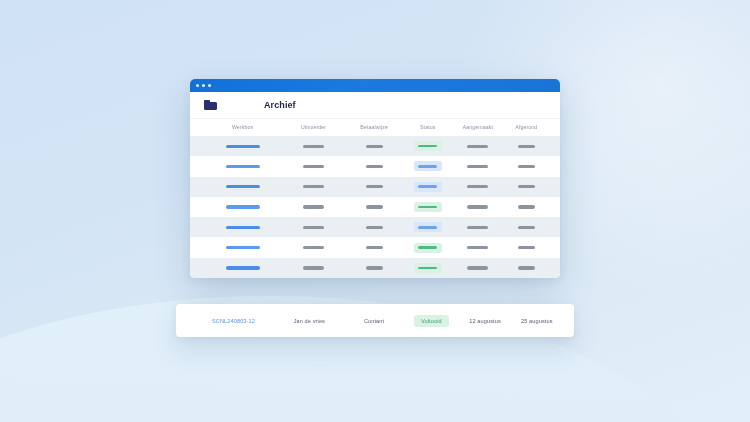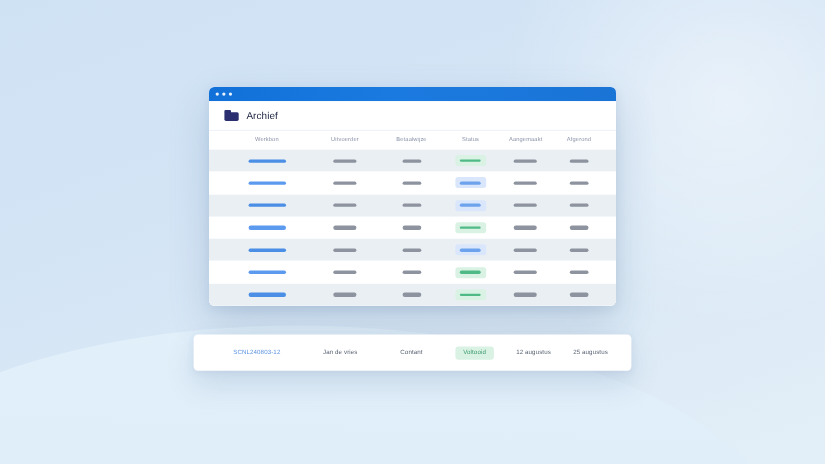--- a/index.html
+++ b/index.html
@@ -79,23 +79,24 @@
     width: 6px; height: 2.5px;
     background: #2b2f70; border-radius: 1px 1px 0 0;
   }
   .folder-icon .body {
     position: absolute; left: 0; top: 1.8px;
     width: 13px; height: 8.2px;
     background: #2b2f70; border-radius: 1.5px;
   }
   .app-title {
     font-size: 9px;
-    font-weight: normal;
+    font-weight: bold;
     color: #232845;
     letter-spacing: 0.1px;
+    margin-left: 40px;
   }
 
   .thead {
     display: flex;
     padding: 5px 12px 6px 12px;
     border-top: 1px solid #eef2f7;
     background: #fff;
   }
   .thead .th {
     font-size: 5.2px;

